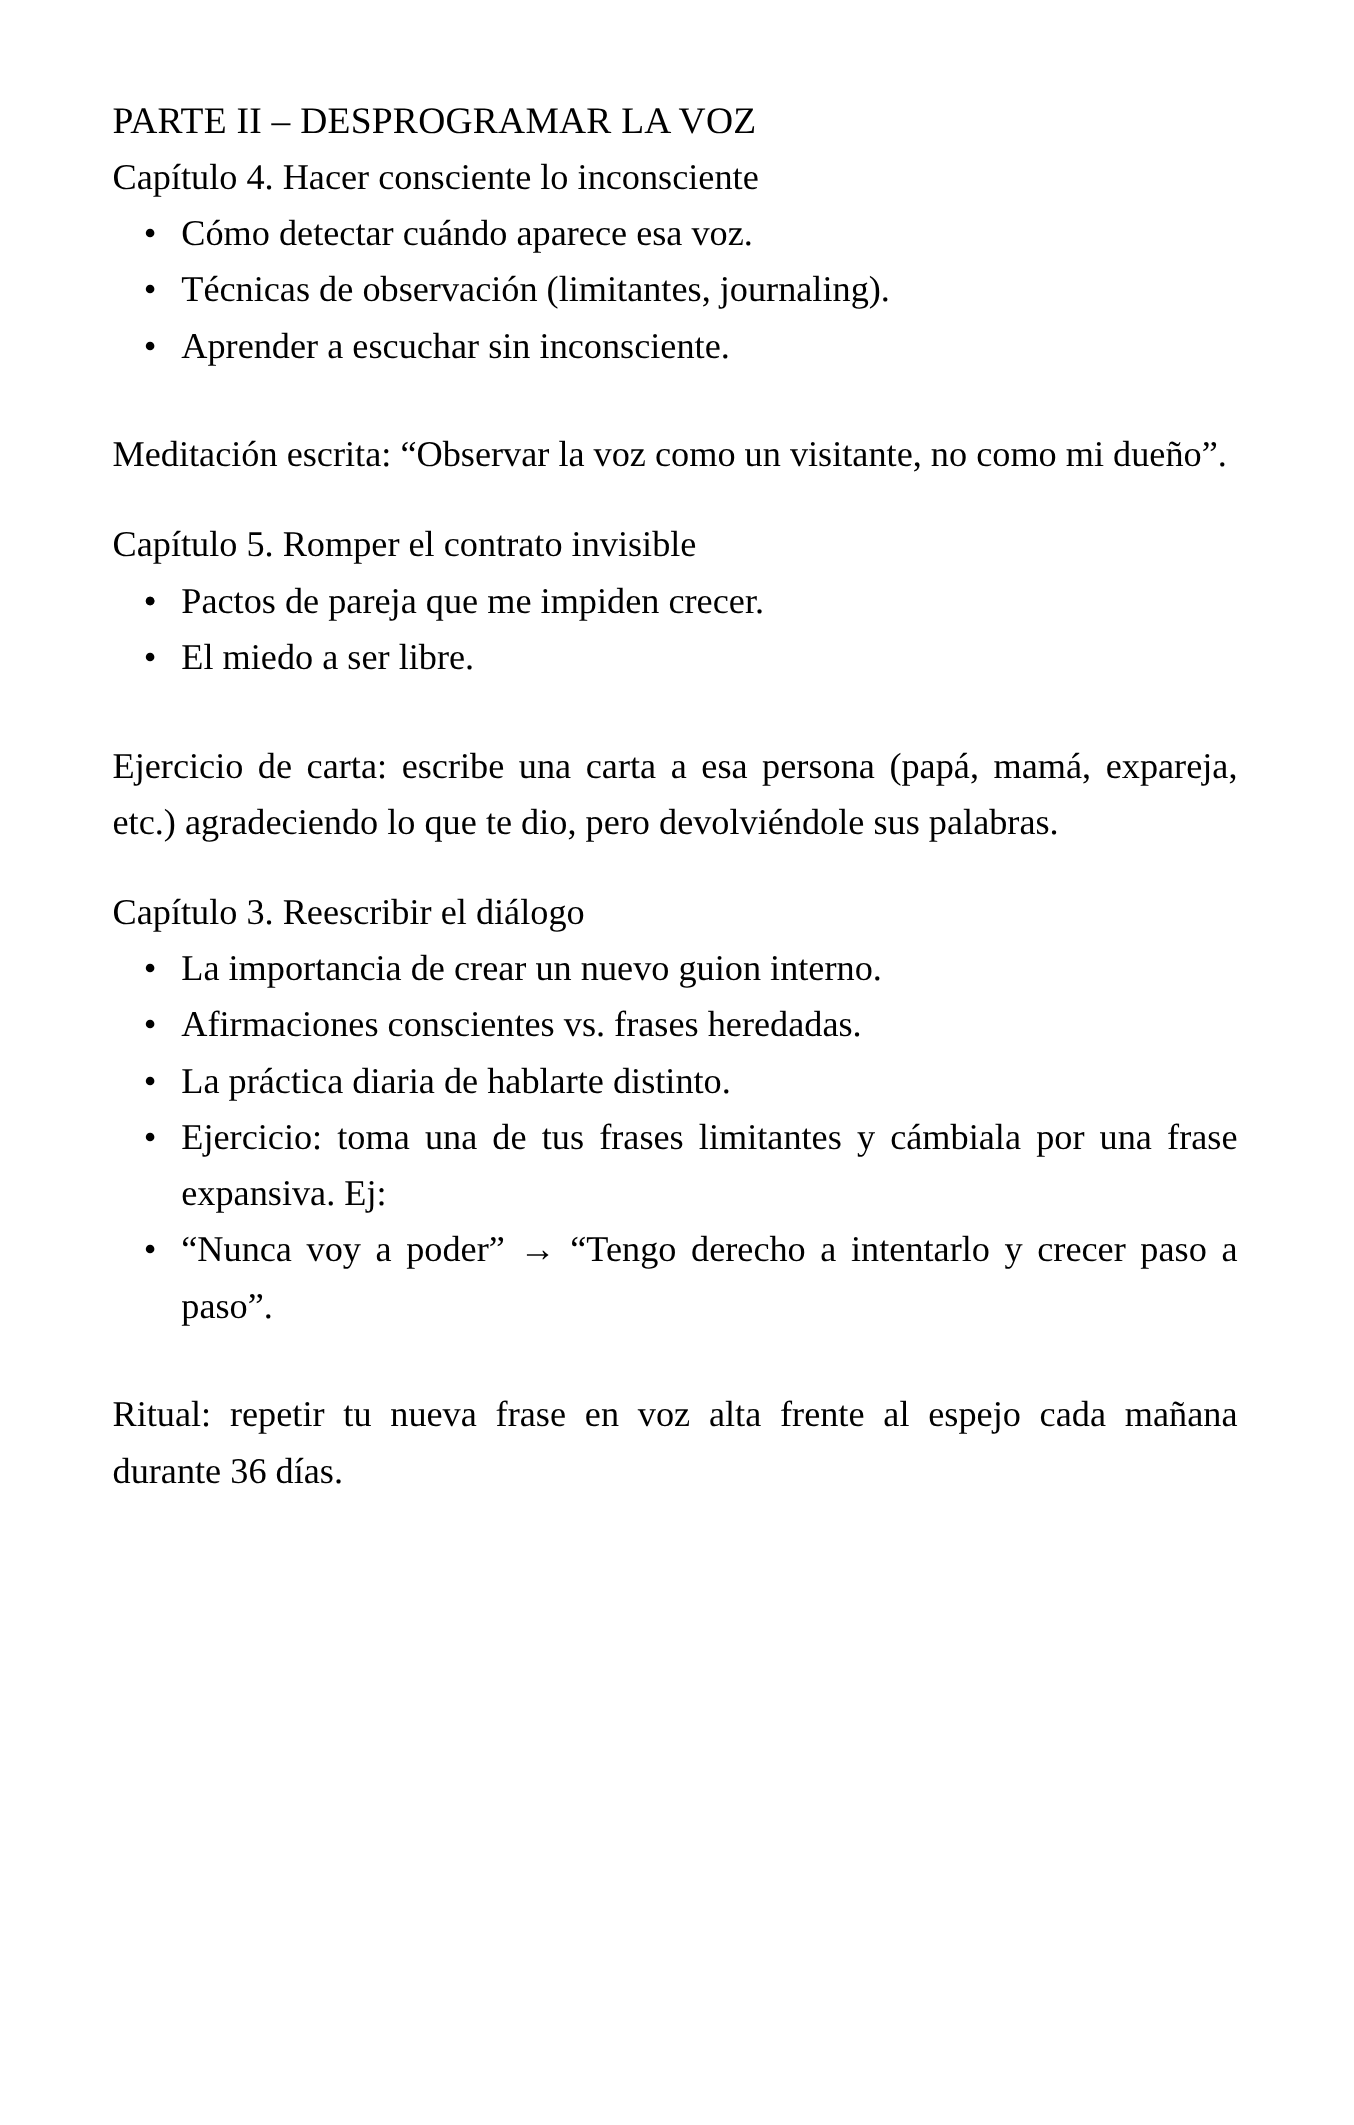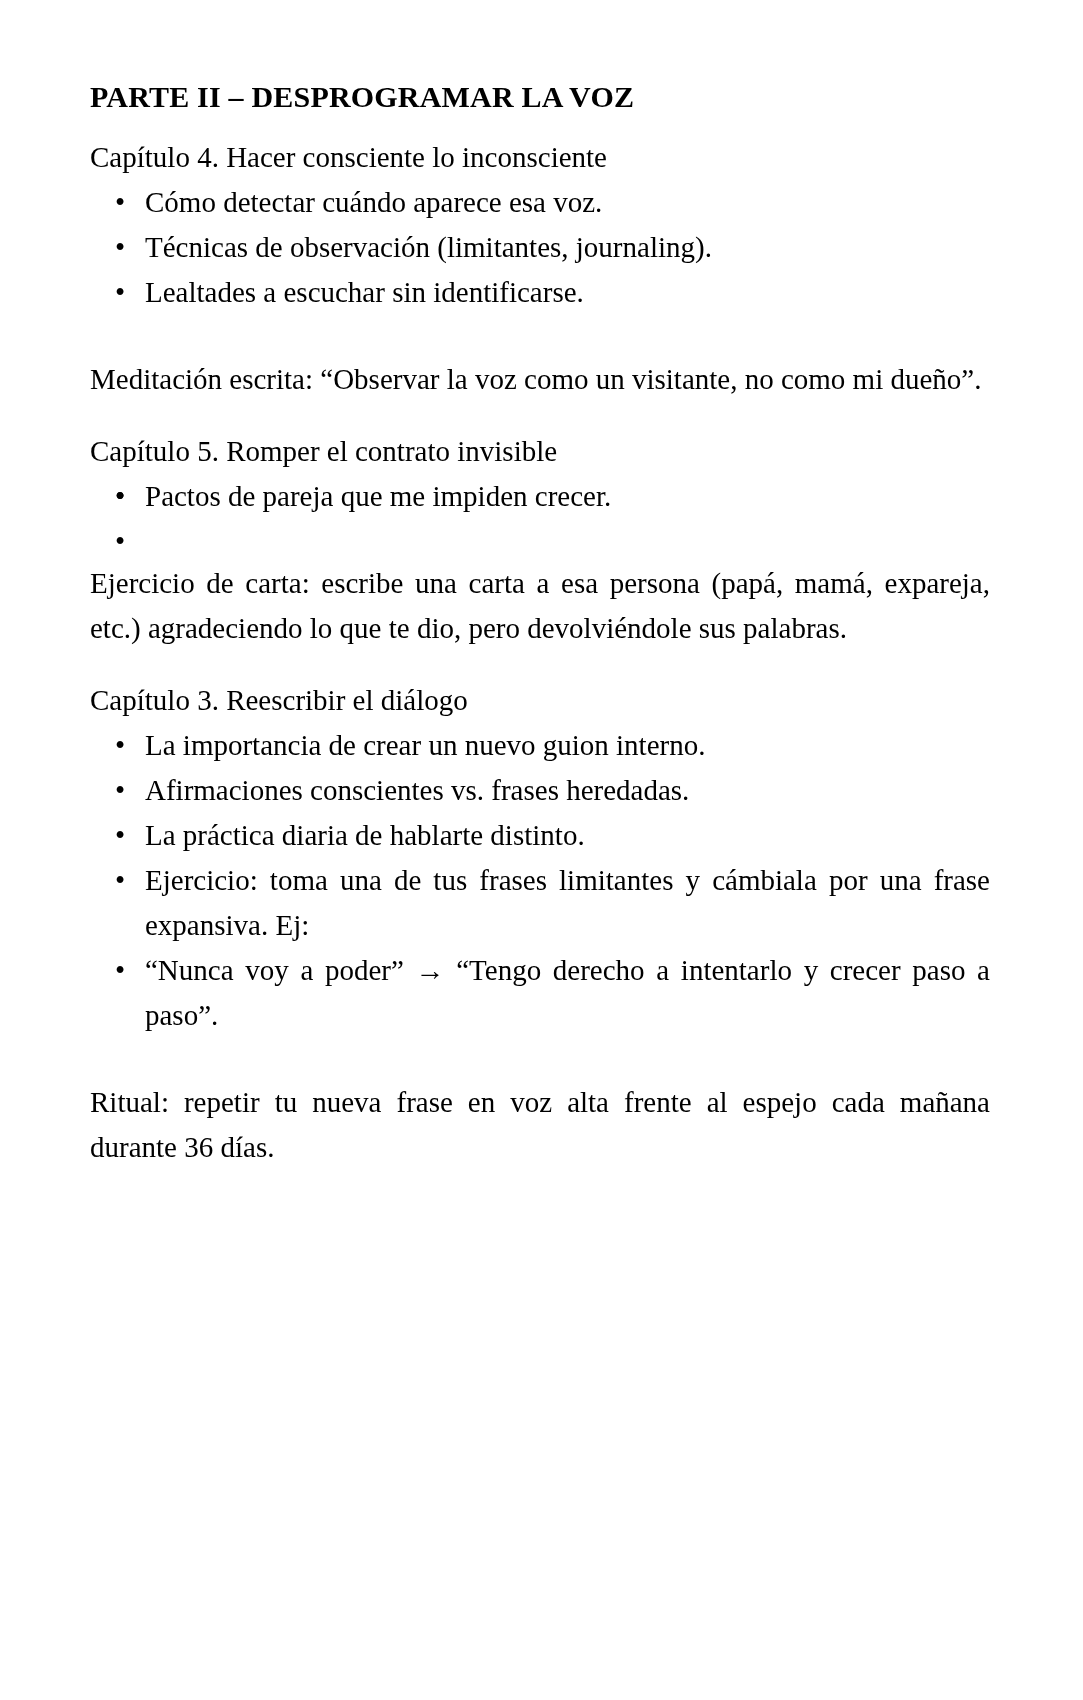--- a/index.html
+++ b/index.html
@@ -14,31 +14,31 @@
     box-sizing: border-box;
     background: #ffffff;
     color: #000000;
     padding: 74px 93px 0 90px;
     font-family: "Liberation Serif", serif;
     font-size: 29px;
     line-height: 45px;
     overflow: hidden;
   }
   .title {
-    font-weight: bold;
+    font-weight: normal;
     font-size: 30px;
     line-height: 46px;
     margin: 0;
     letter-spacing: 0.2px;
   }
   .chapter-heading {
     margin-top: 27px;
   }
   #sections > .chapter-heading:first-child {
-    margin-top: 15px;
+    margin-top: 0;
   }
   .bullet-list {
     margin: 0;
   }
   .bullet-item {
     position: relative;
     padding-left: 55px;
     text-align: justify;
   }
   .bullet-marker {
@@ -54,28 +54,28 @@
 </head>
 <body>
 
 <div class="page">
   <h1 class="title">PARTE II – DESPROGRAMAR LA VOZ</h1>
   <div id="sections">
       <div class="chapter-heading">Capítulo 4. Hacer consciente lo inconsciente</div>
       <div class="bullet-list">
         <div class="bullet-item"><span class="bullet-marker">•</span><span class="bullet-text">Cómo detectar cuándo aparece esa voz.</span></div>
         <div class="bullet-item"><span class="bullet-marker">•</span><span class="bullet-text">Técnicas de observación (limitantes, journaling).</span></div>
-        <div class="bullet-item"><span class="bullet-marker">•</span><span class="bullet-text">Lealtades a escuchar sin identificarse.</span></div>
+        <div class="bullet-item"><span class="bullet-marker">•</span><span class="bullet-text">Aprender a escuchar sin inconsciente.</span></div>
       </div>
       <div class="paragraph">Meditación escrita: “Observar la voz como un visitante, no como mi dueño”.</div>
       <div class="chapter-heading">Capítulo 5. Romper el contrato invisible</div>
       <div class="bullet-list">
         <div class="bullet-item"><span class="bullet-marker">•</span></div>
         <div class="bullet-item"><span class="bullet-marker">•</span><span class="bullet-text">Pactos de pareja que me impiden crecer.</span></div>
-        <div class="bullet-item"><span class="bullet-marker">•</span></div>
+        <div class="bullet-item"><span class="bullet-marker">•</span><span class="bullet-text">El miedo a ser libre.</span></div>
       </div>
       <div class="paragraph">Ejercicio de carta: escribe una carta a esa persona (papá, mamá, expareja, etc.) agradeciendo lo que te dio, pero devolviéndole sus palabras.</div>
       <div class="chapter-heading">Capítulo 3. Reescribir el diálogo</div>
       <div class="bullet-list">
         <div class="bullet-item"><span class="bullet-marker">•</span><span class="bullet-text">La importancia de crear un nuevo guion interno.</span></div>
         <div class="bullet-item"><span class="bullet-marker">•</span><span class="bullet-text">Afirmaciones conscientes vs. frases heredadas.</span></div>
         <div class="bullet-item"><span class="bullet-marker">•</span><span class="bullet-text">La práctica diaria de hablarte distinto.</span></div>
         <div class="bullet-item"><span class="bullet-marker">•</span><span class="bullet-text">Ejercicio: toma una de tus frases limitantes y cámbiala por una frase expansiva. Ej:</span></div>
         <div class="bullet-item"><span class="bullet-marker">•</span><span class="bullet-text">“Nunca voy a poder” → “Tengo derecho a intentarlo y crecer paso a paso”.</span></div>
       </div>

